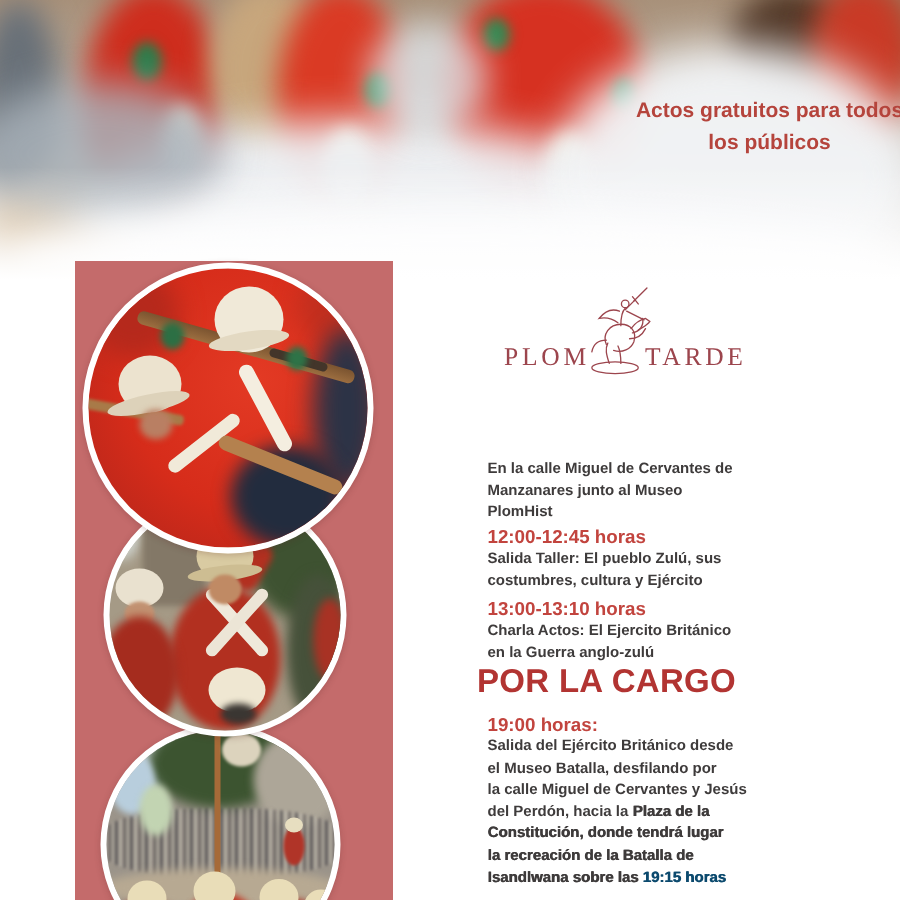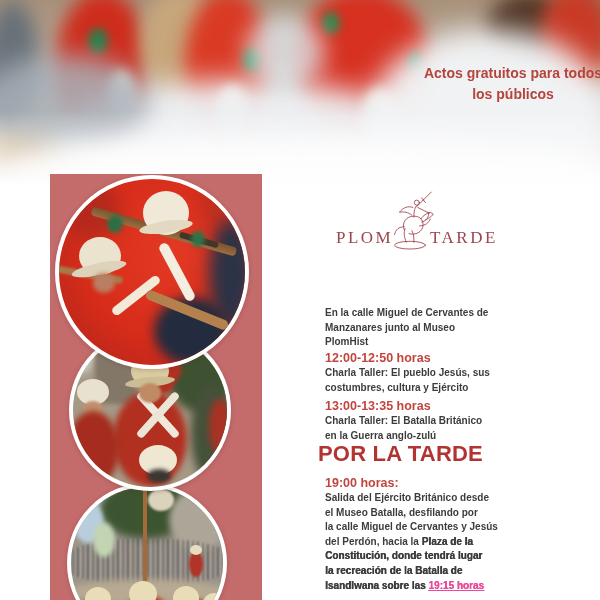--- a/index.html
+++ b/index.html
@@ -38,21 +38,21 @@
   .logo .w-left{left:6px;} .logo .w-right{left:100px;}
   .logo svg{position:absolute;left:52px;top:0px;}
 
   
   .sec-h{position:absolute;left:318px;font-size:22px;font-weight:800;color:#b23432;letter-spacing:.2px;}
   .body-t{position:absolute;left:325px;font-size:10px;line-height:14.6px;color:#3e3b3b;
           font-weight:700;white-space:pre-line;}
   .time-t{position:absolute;left:325px;font-size:12.5px;font-weight:700;color:#c2443e;}
   .para{width:262px;}
   .xb{text-shadow:.4px 0 0 currentColor;}
-  .red{color:#ec4899;text-shadow:.4px 0 0 currentColor;text-decoration:underline;}
+  .red{color:#0c4a6e;text-shadow:.4px 0 0 currentColor;}
 </style>
 </head>
 <body>
 
 <div id="page">
 
   <div class="header">
     <div class="b" style="left:487px;top:-8px;width:84px;height:70px;background:#4f3524;filter:blur(10px);"></div>
     <div class="b" style="left:555px;top:-10px;width:60px;height:65px;background:#8f7150;filter:blur(10px);"></div>
     <div class="b" style="left:-15px;top:0;width:55px;height:130px;background:#687078;filter:blur(10px);"></div>
@@ -160,28 +160,28 @@
       <path d="M41 7 L45 12"></path>
       <path d="M32 17 C27 15 22 17 18 22 C23 21 27 22 31 25"></path>
       <path d="M37 17 C41 19 45 21 49 23"></path>
     </svg>
     <span class="word w-right">TARDE</span>
   </div>
 
   <div class="body-t" style="top:306px;">En la calle Miguel de Cervantes de
 Manzanares junto al Museo
 PlomHist</div>
-  <div class="time-t" style="top:351px;">12:00-12:50 horas</div>
-  <div class="body-t" style="top:366px;">Charla Taller: El pueblo Jesús, sus
+  <div class="time-t" style="top:351px;">12:00-12:45 horas</div>
+  <div class="body-t" style="top:366px;">Salida Taller: El pueblo Zulú, sus
 costumbres, cultura y Ejército</div>
-  <div class="time-t" style="top:399px;">13:00-13:35 horas</div>
-  <div class="body-t" style="top:414px;">Charla Taller: El Batalla Británico
+  <div class="time-t" style="top:399px;">13:00-13:10 horas</div>
+  <div class="body-t" style="top:414px;">Charla Actos: El Ejercito Británico
 en la Guerra anglo-zulú</div>
 
-  <div class="sec-h" style="top:441px;">POR LA TARDE</div>
+  <div class="sec-h" style="top:441px;">POR LA CARGO</div>
   <div class="time-t" style="top:476px;">19:00 horas:</div>
   <div class="body-t para" style="top:491px;"><span>Salida del Ejército Británico desde
 el Museo Batalla, desfilando por
 la calle Miguel de Cervantes y Jesús
 del Perdón, hacia la </span><span class="xb">Plaza de la
 Constitución, donde tendrá lugar
 la recreación de la Batalla de
 Isandlwana sobre las </span><span class="red">19:15 horas</span></div>
 
 </div>

